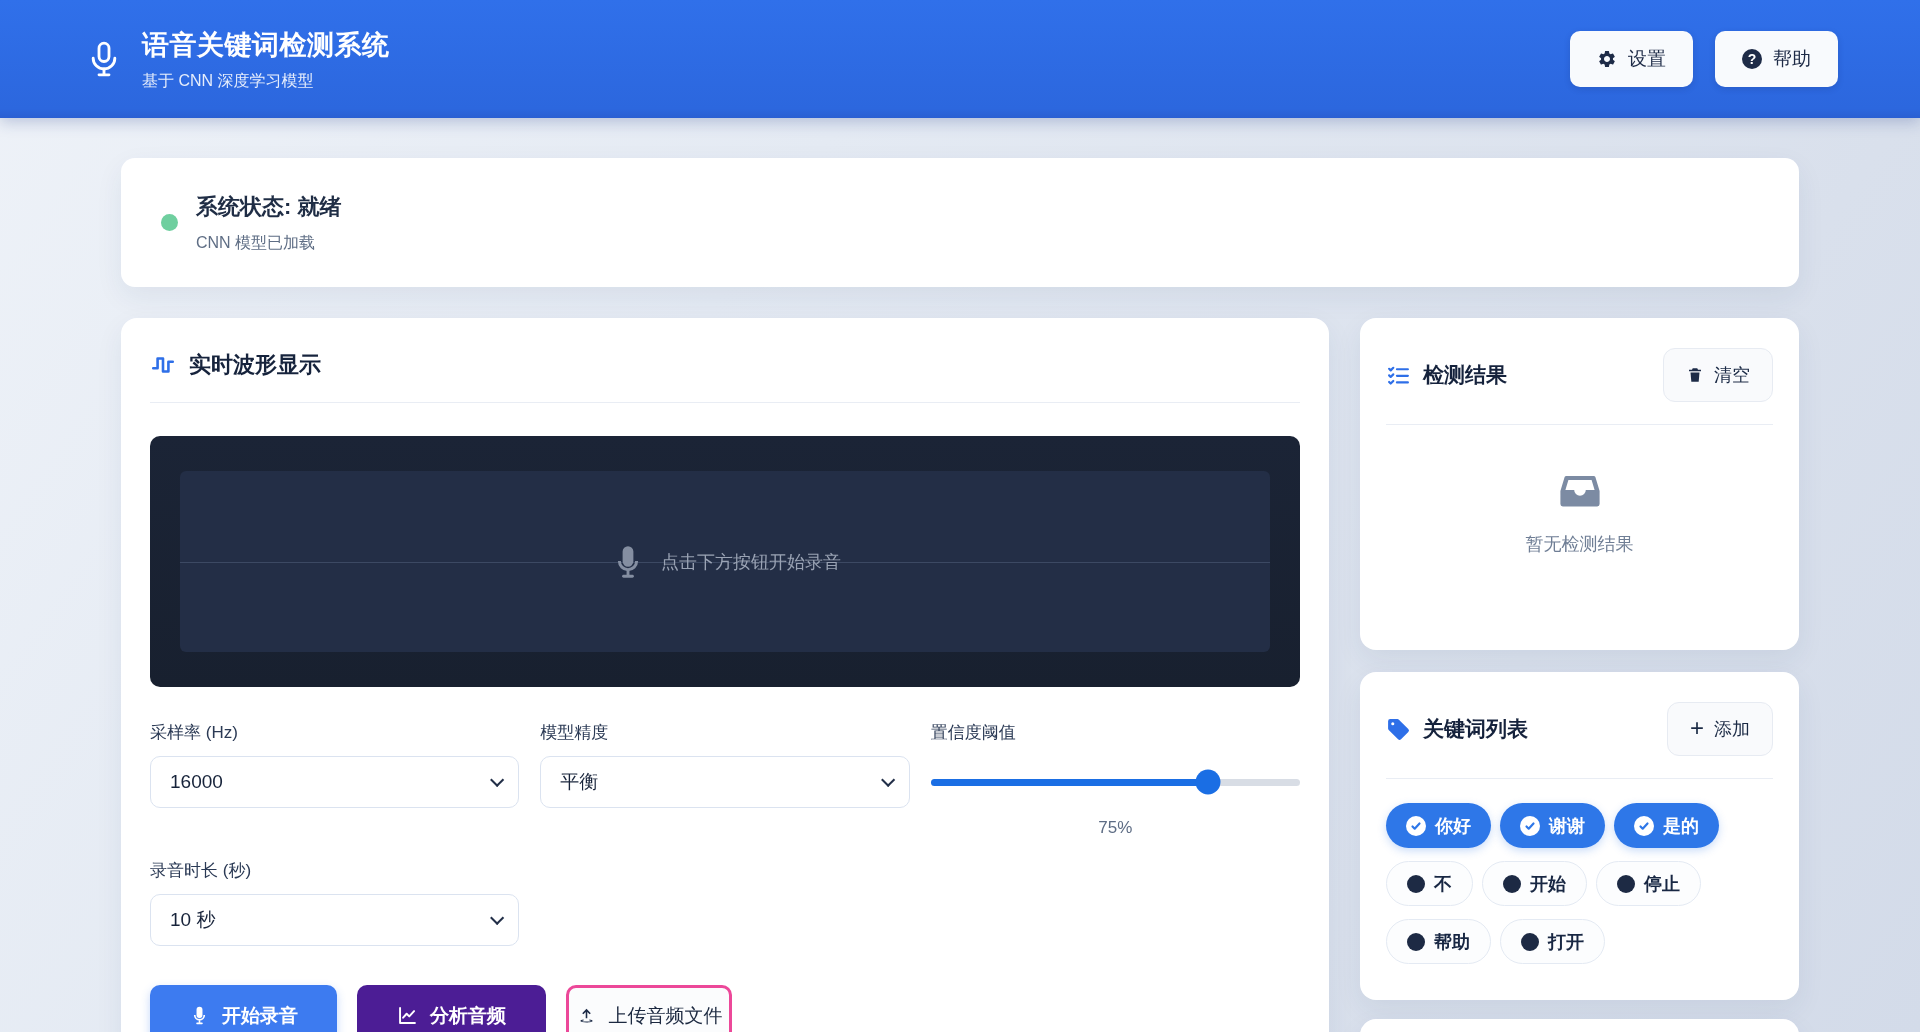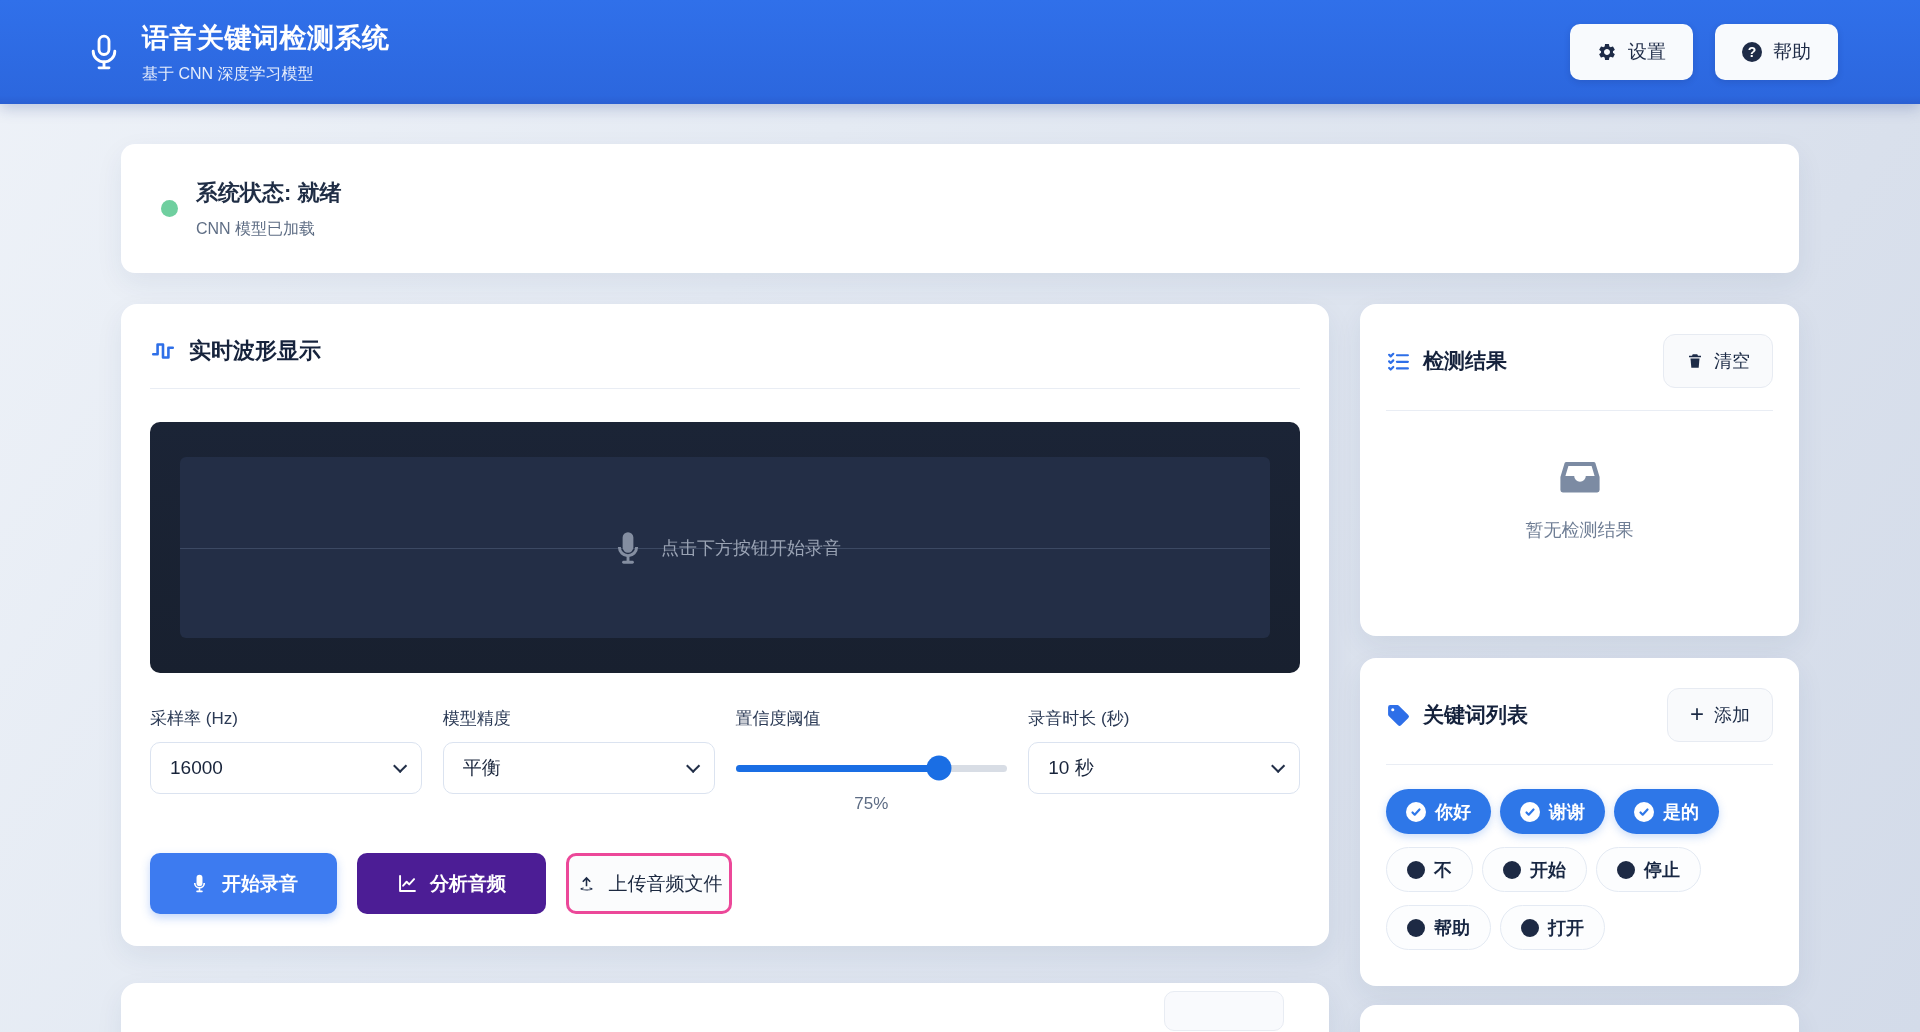--- a/index.html
+++ b/index.html
@@ -5,21 +5,21 @@
   * { margin:0; padding:0; box-sizing:border-box; }
   html,body { width:1920px; height:1032px; overflow:hidden; }
   body {
     font-family:"Liberation Sans","DejaVu Sans",sans-serif;
     background:linear-gradient(125deg,#eef2f8 0%,#e4eaf3 35%,#d9e0ec 75%,#d3dbe9 100%);
     color:#16233c;
   }
 
   
   .app-header {
-    height:104px; background:linear-gradient(180deg,#3070ea 0%,#2c67de 92%,#2a5fd2 100%);
+    height:118px; background:linear-gradient(180deg,#3070ea 0%,#2c67de 92%,#2a5fd2 100%);
     display:flex; align-items:center; justify-content:space-between;
     padding:0 82px 0 84px;
     box-shadow:0 4px 14px rgba(30,60,140,.25);
   }
   .header-left { display:flex; align-items:center; gap:18px; }
   .header-mic { width:40px; height:40px; }
   .header-titles .app-title { color:#fff; font-size:27px; font-weight:bold; letter-spacing:.5px; }
   .header-titles .app-subtitle { color:rgba(255,255,255,.88); font-size:16px; margin-top:8px; }
   .header-actions { display:flex; gap:22px; }
   .hdr-btn {
@@ -60,35 +60,35 @@
     padding:35px 30px; position:relative;
   }
   .wave-inner {
     height:100%; background:#232e46; border-radius:6px; position:relative;
     display:flex; align-items:center; justify-content:center; gap:14px;
   }
   .wave-centerline { position:absolute; left:0; right:0; top:50%; height:1px; background:#3c4963; }
   .wave-mic { width:38px; height:38px; position:relative; z-index:1; }
   .wave-placeholder { font-size:18px; color:#9aa3b4; position:relative; z-index:1; }
 
-  .controls { display:grid; grid-template-columns:repeat(4,1fr); gap:21px; margin-top:34px; }
+  .controls { display:grid; grid-template-columns:repeat(3,1fr); gap:21px; margin-top:34px; }
   .ctl-label { font-size:17px; color:#2b3a55; font-weight:500; }
   .select {
     margin-top:12px; height:52px; border:1px solid #dbe3f0; border-radius:10px; background:#fff;
     display:flex; align-items:center; justify-content:space-between; padding:0 18px 0 19px;
     font-size:19px; color:#17233a; cursor:pointer;
   }
   .chevron { width:10px; height:10px; border-right:2.4px solid #222f48; border-bottom:2.4px solid #222f48;
     transform:rotate(45deg) translateY(-3px); }
   .slider-wrap { margin-top:12px; height:52px; display:flex; align-items:center; }
   .slider-track { position:relative; width:100%; height:7px; border-radius:4px; background:#d8dde5; cursor:pointer; }
   .slider-fill { position:absolute; left:0; top:0; bottom:0; border-radius:4px; background:#1a6ee4; }
   .slider-thumb { position:absolute; top:50%; width:25px; height:25px; border-radius:50%;
     background:#1a6ee4; transform:translate(-50%,-50%); cursor:grab; }
-  .slider-value { text-align:center; font-size:17px; color:#5d6c84; }
+  .slider-value { text-align:center; font-size:17px; color:#5d6c84; margin-top:10px; }
 
   .actions { display:flex; gap:20px; margin-top:39px; }
   .btn { display:flex; align-items:center; justify-content:center; gap:12px; height:61px;
     border-radius:10px; border:none; font-size:19px; font-weight:bold; font-family:inherit; cursor:pointer; }
   .btn svg { width:21px; height:21px; }
   .btn-record { width:187px; background:#3d7bf0; color:#fff; box-shadow:0 4px 10px rgba(61,123,240,.3); }
   .btn-analyze { width:189px; background:#4c1d95; color:#fff; }
   .btn-upload { width:166px; background:#fbfcfd; border:3px solid #ec4899; color:#1c2940; font-weight:500; }
 
   

